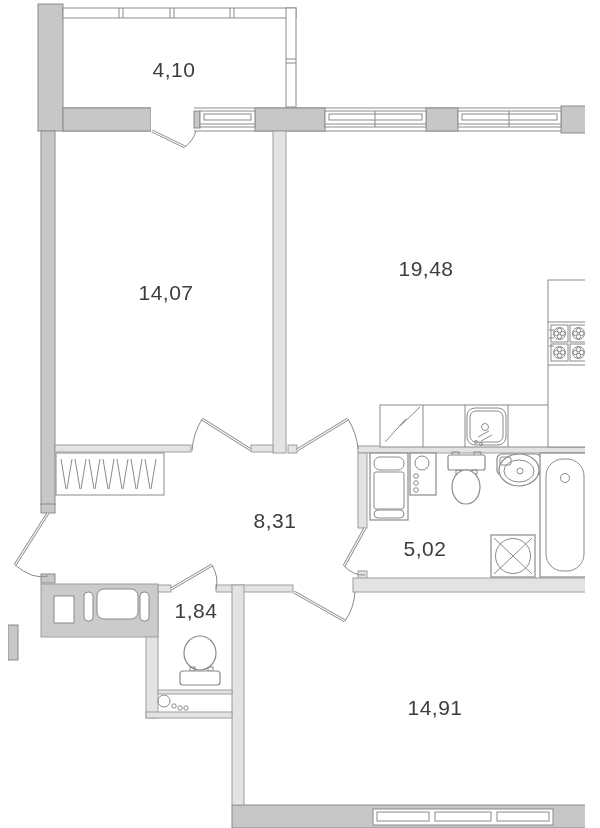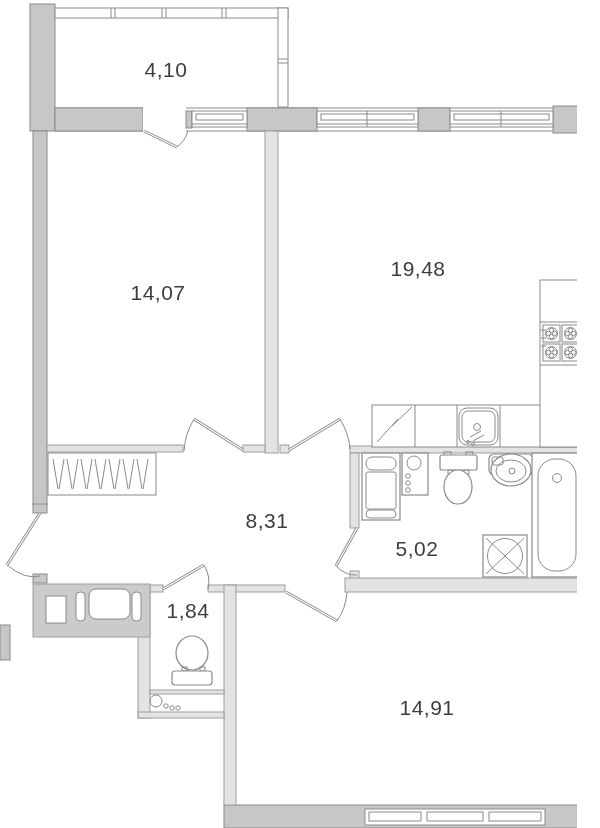--- a/index.html
+++ b/index.html
@@ -1,16 +1,16 @@
 <!DOCTYPE html>
 <html style="--wall-exterior: #c7c7c7; --wall-interior: #e3e3e3; --vent-block: #cbcbcb; --outline: #8b8b8b; --outline-light: #9e9e9e; --fixture: #8a8a8a; --text: #3d3d3d; --background: #ffffff;"><head>
 <meta charset="utf-8">
 <style>
   html,body{margin:0;padding:0;background:#fff;}
-  .stage{position:relative;width:577px;height:828px;background:var(--background,#fff);overflow:hidden;}
+  .stage{position:relative;width:577px;height:828px;background:var(--background,#fff);overflow:hidden;padding-left:8px;}
   svg{display:block;}
   .ext{fill:var(--wall-exterior,#c7c7c7);stroke:var(--outline,#8b8b8b);stroke-width:1;}
   .int{fill:var(--wall-interior,#e3e3e3);stroke:var(--outline-light,#9e9e9e);stroke-width:1;}
   .wht{fill:#fff;stroke:var(--outline,#8b8b8b);stroke-width:1;}
   .fx{fill:#fff;stroke:var(--fixture,#8a8a8a);stroke-width:1.2;}
   .thin{fill:none;stroke:var(--fixture,#8a8a8a);stroke-width:1;}
   .thinw{fill:#fff;stroke:var(--fixture,#8a8a8a);stroke-width:1;}
   .leaf{stroke:var(--fixture,#8a8a8a);stroke-width:3;fill:none;}
   .leaf2{stroke:#fff;stroke-width:1.2;fill:none;}
   .arc{fill:none;stroke:var(--fixture,#8a8a8a);stroke-width:1;}

